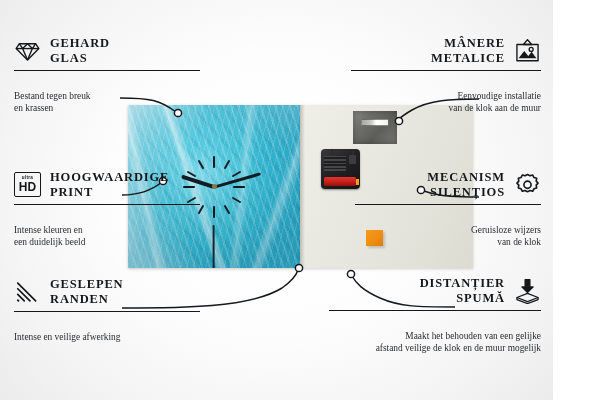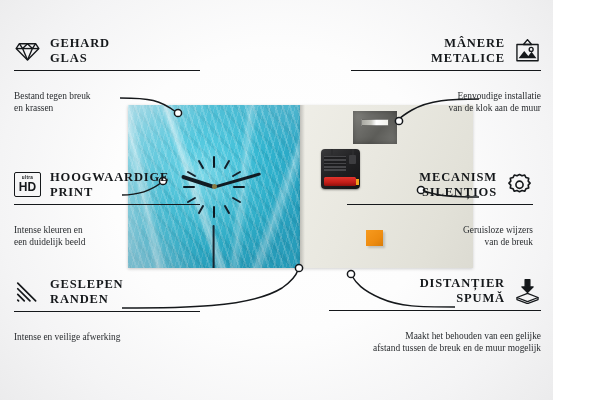--- a/index.html
+++ b/index.html
@@ -119,21 +119,21 @@
     font-family:"Liberation Serif", serif;
     font-size:9.4px;line-height:11.6px;color:#2a2d30;margin-top:20px;white-space:pre-line;
   }
   .feat.right .sub{text-align:right;}
   .ic{width:27px;height:26px;flex:0 0 27px;display:block;}
 
   .f-tl{left:14px;top:36px;width:186px;}
   .f-ml{left:14px;top:170px;width:186px;}
   .f-bl{left:14px;top:277px;width:186px;}
   .f-tr{right:12px;top:36px;width:190px;}
-  .f-mr{right:20px;top:170px;width:186px;}
+  .f-mr{right:12px;top:170px;width:186px;}
   .f-br{right:12px;top:276px;width:212px;}
 
   .hdbox{
     width:25px;height:23px;border:1.6px solid #15181b;border-radius:2px;
     display:flex;flex-direction:column;align-items:center;justify-content:center;line-height:1;
   }
   .hdbox .u{font-size:4.6px;font-weight:700;letter-spacing:.3px;color:#15181b;font-family:"Liberation Sans",sans-serif;}
   .hdbox .h{font-size:12px;font-weight:700;color:#15181b;font-family:"Liberation Sans",sans-serif;margin-top:.5px;}
 </style>
 </head>
@@ -297,35 +297,35 @@
         <g fill="none" stroke="#15181b" stroke-width="2" stroke-linejoin="round">
           <path d="M16 3.2 l3.1 1.5 3.3 -1 1.6 3.1 3.3 1 -.6 3.4 2.3 2.5 -2.3 2.5 .6 3.4 -3.3 1 -1.6 3.1 -3.3 -1 -3.1 1.5 -3.1 -1.5 -3.3 1 -1.6 -3.1 -3.3 -1 .6 -3.4 -2.3 -2.5 2.3 -2.5 -.6 -3.4 3.3 -1 1.6 -3.1 3.3 1 z"></path>
           <circle cx="16" cy="15.7" r="4.4"></circle>
         </g>
       </svg>
       <div class="ttl">MECANISM
 SILENȚIOS</div>
     </div>
     <div class="rule"></div>
     <div class="sub">Geruisloze wijzers
-van de breuk</div>
+van de klok</div>
   </div>
 
   <div class="feat right f-br">
     <div class="row">
       <svg class="ic" viewBox="0 0 32 32">
         <g fill="#15181b" stroke="#15181b" stroke-width="1.5" stroke-linejoin="round">
           <path d="M13 2 h6 v9 h4 l-7 7 -7 -7 h4 z"></path>
         </g>
         <g fill="none" stroke="#15181b" stroke-width="1.6" stroke-linejoin="round">
           <path d="M16 19 L29 24 L16 29 L3 24 z"></path>
           <path d="M3 24 v2.5 L16 31.5 L29 26.5 V24"></path>
         </g>
       </svg>
       <div class="ttl">DISTANȚIER
 SPUMĂ</div>
     </div>
     <div class="rule"></div>
     <div class="sub">Maakt het behouden van een gelijke
-afstand tussen de breuk en de muur mogelijk</div>
+afstand veilige de klok en de muur mogelijk</div>
   </div>
 
 </div>
 
 </body></html>

